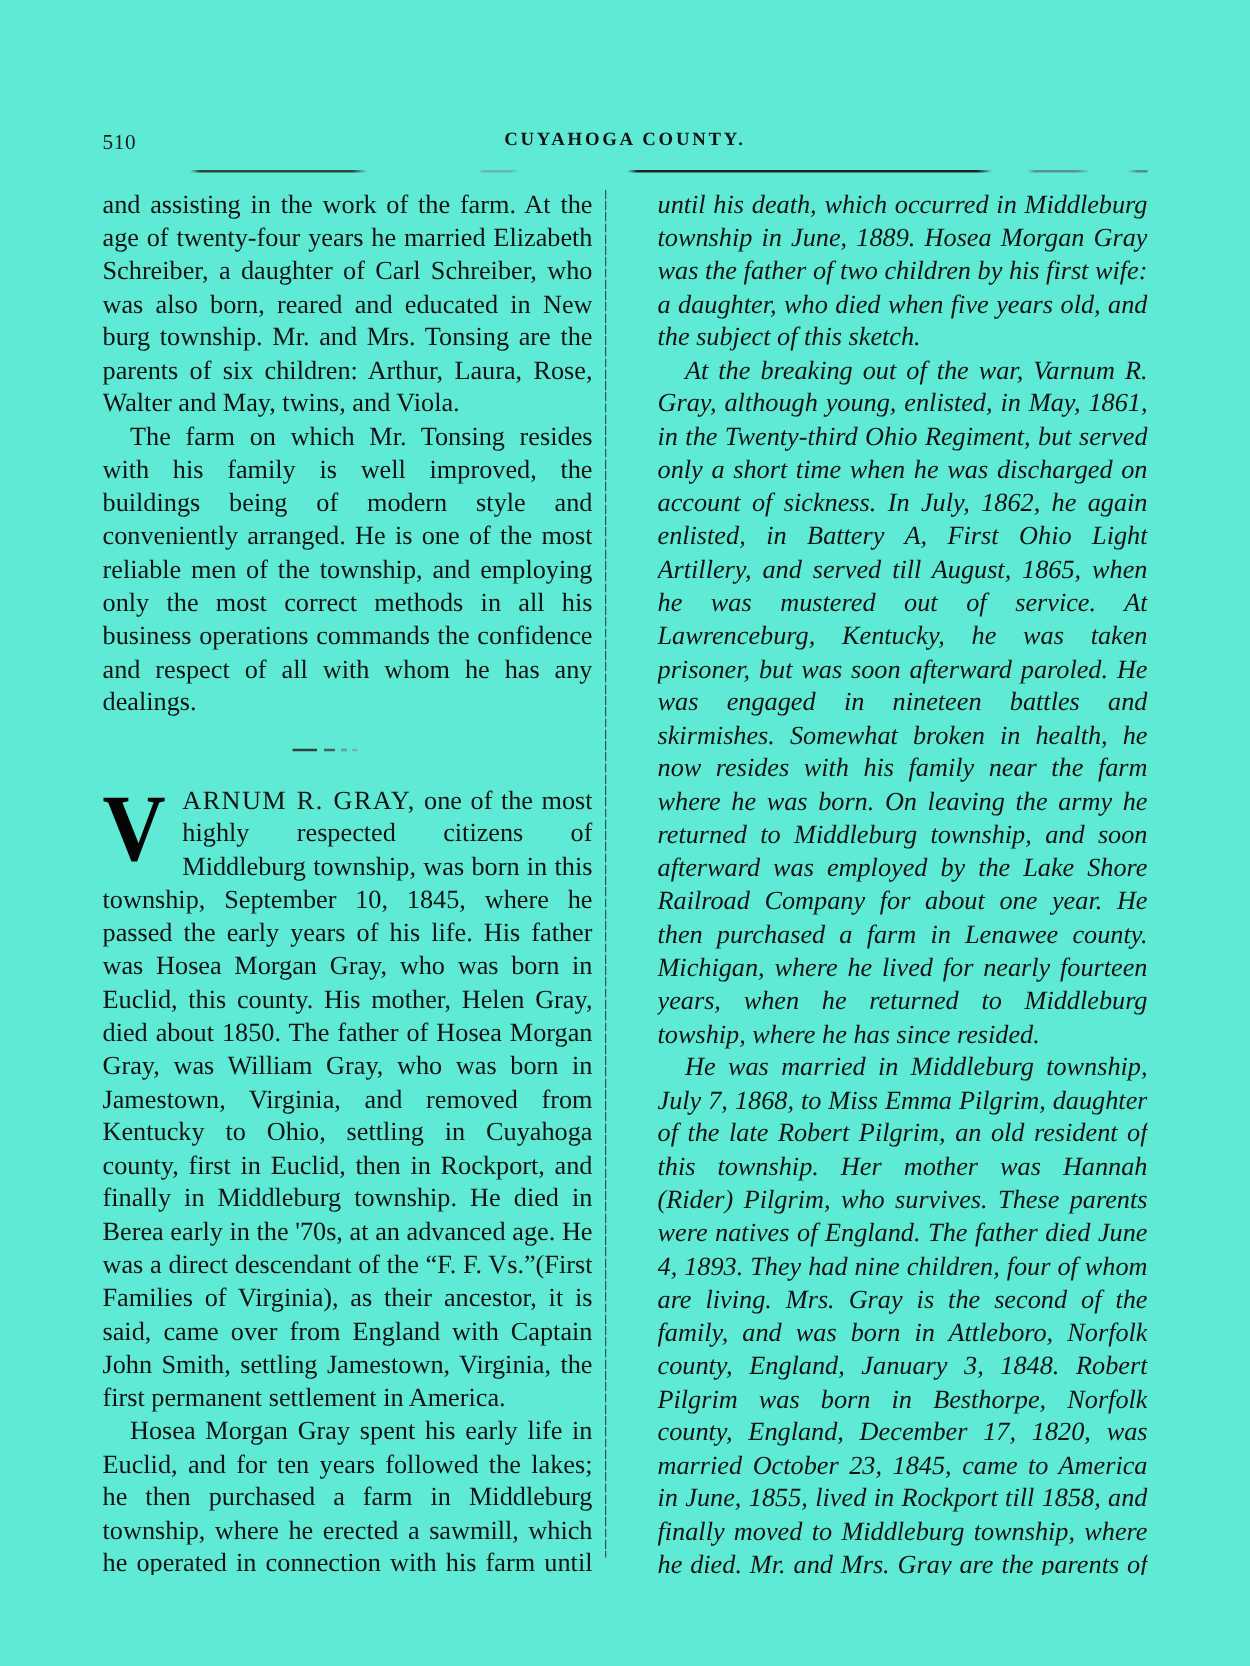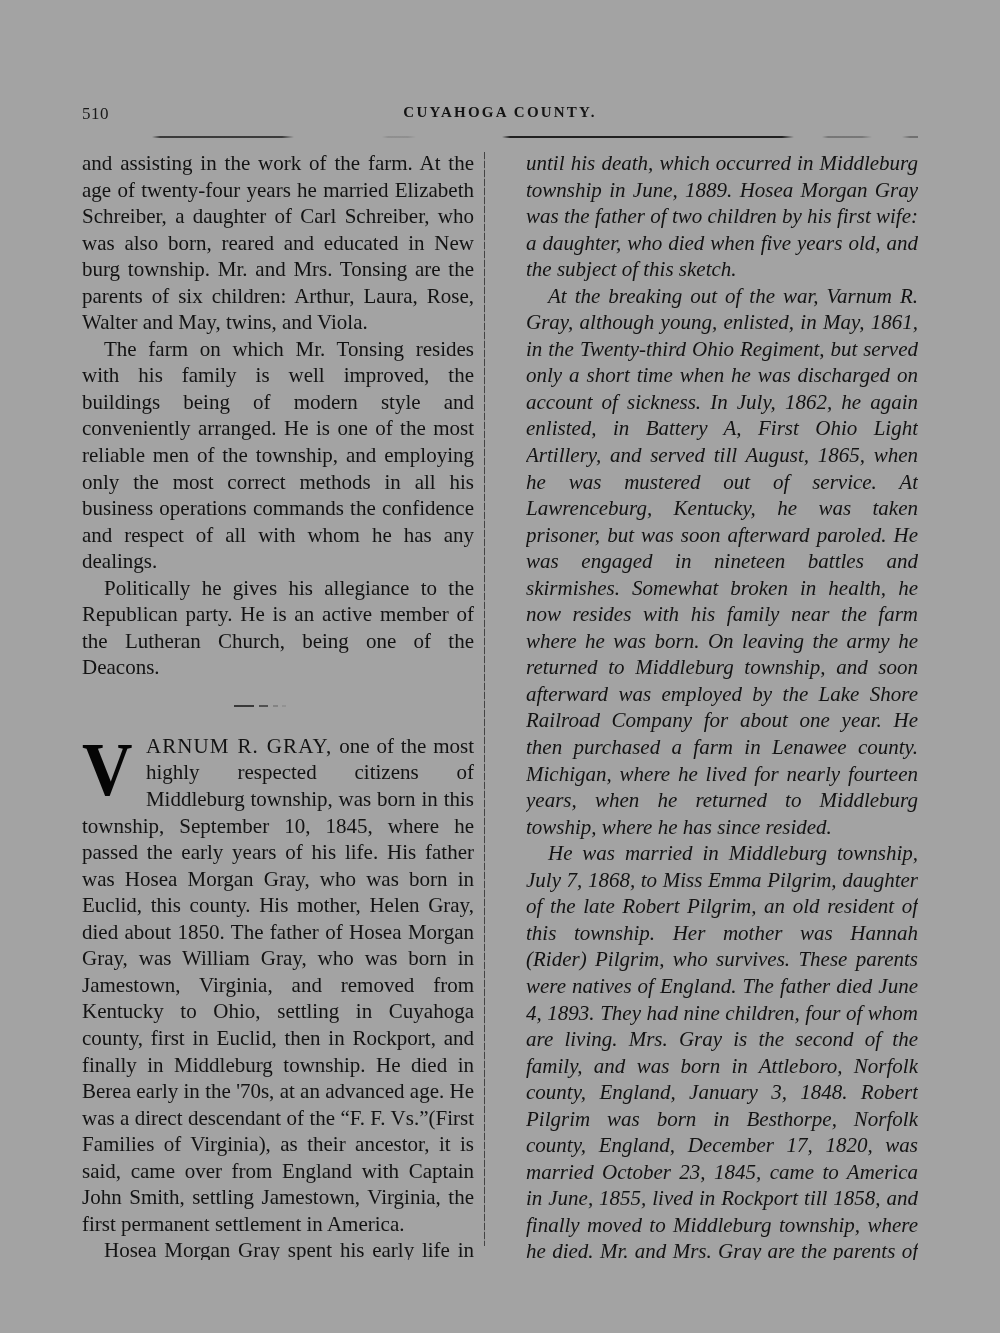--- a/index.html
+++ b/index.html
@@ -4,21 +4,21 @@
 <style>
   html, body {
     margin: 0;
     padding: 0;
     background: #ffffff;
   }
   .page {
     position: relative;
     width: 1000px;
     height: 1333px;
-    background: #a3a3a3;
+    background: #5eead4;
     box-sizing: border-box;
     font-family: "Liberation Serif", "DejaVu Serif", serif;
     color: #111111;
     overflow: hidden;
   }
 
   
   .running-head {
     position: absolute;
     left: 82px;
@@ -165,21 +165,20 @@
   <div class="columns">
 
     <div class="col-divider"></div>
 
     <div class="col col-left">
 
       <p class="para cont">and assisting in the work of the farm. At the age of twenty-four years he married Elizabeth Schreiber, a daughter of Carl Schreiber, who was also born, reared and educated in New burg township. Mr. and Mrs. Tonsing are the parents of six children: Arthur, Laura, Rose, Walter and May, twins, and Viola.</p>
 
       <p class="para">The farm on which Mr. Tonsing resides with his family is well improved, the buildings being of modern style and conveniently arranged. He is one of the most reliable men of the township, and employing only the most correct methods in all his business operations commands the confidence and respect of all with whom he has any dealings.</p>
 
-      <p class="para">Politically he gives his allegiance to the Republican party. He is an active member of the Lutheran Church, being one of the Deacons.</p>
 
       <div class="sect-divider"></div>
 
       <div class="bio-open">
         <span class="dropcap">V</span>
         <p class="para"><span class="smallcaps-name">ARNUM R. GRAY,</span><span> one of the most highly respected citizens of Middleburg township, was born in this township, September 10, 1845, where he passed the early years of his life. His father was Hosea Morgan Gray, who was born in Euclid, this county. His mother, Helen Gray, died about 1850. The father of Hosea Morgan Gray, was William Gray, who was born in Jamestown, Virginia, and removed from Kentucky to Ohio, settling in Cuyahoga county, first in Euclid, then in Rockport, and finally in Middleburg township. He died in Berea early in the '70s, at an advanced age. He was a direct descendant of the “F. F. Vs.”(First Families of Virginia), as their ancestor, it is said, came over from England with Captain John Smith, settling Jamestown, Virginia, the first permanent settlement in America.</span></p>
       </div>
 
       <p class="para">Hosea Morgan Gray spent his early life in Euclid, and for ten years followed the lakes; he then purchased a farm in Middleburg township, where he erected a sawmill, which he operated in connection with his farm until the most valuable part of the timber on his land was exhausted. He then gave his attention to farming</p>
 

